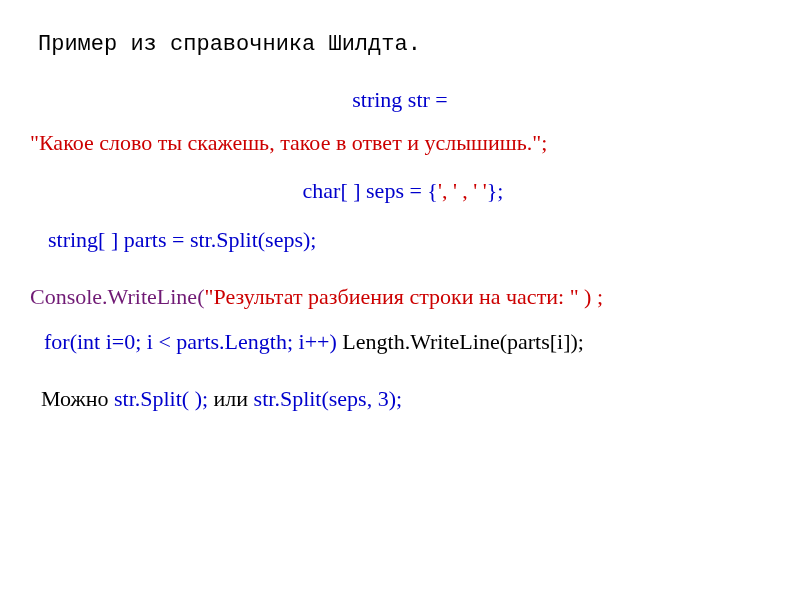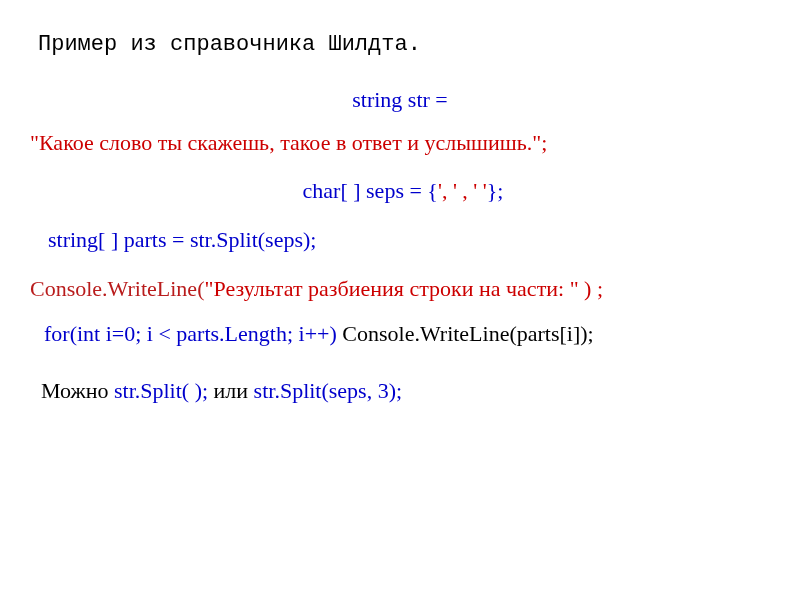--- a/index.html
+++ b/index.html
@@ -17,27 +17,27 @@
       padding: 30px 30px 0 30px;
       line-height: 1.4;
     }
     .line {
       margin-bottom: 14px;
     }
     .title-line { margin-bottom: 24px; margin-left: 8px; font-family: Liberation Mono, monospace; }
     .l2 { margin-left: 0px; margin-bottom: 12px; text-align: center;}
     .l3 { margin-left: 0px; margin-bottom: 18px;}
     .l4 { margin-left: 6px; margin-bottom: 18px; text-align: center;}
-    .l5 { margin-left: 18px; margin-bottom: 18px;}
+    .l5 { margin-left: 18px; margin-bottom: 26px;}
     .l6 { margin-left: 0px; margin-bottom: 14px;}
     .l7 { margin-left: 14px; margin-bottom: 26px;}
     .l8 { margin-left: 11px; }
     .blue { color: #0000cc; }
     .red  { color: #cc0000; }
-    .teal { color: #b91c1c; }
+    .teal { color: #701a75; }
     .black{ color: #000000; }
   </style>
 </head>
 <body>
 
 <div class="slide">
 
   <div class="line title-line">
     <span class="black">Пример из справочника Шилдта.</span>
   </div>
@@ -56,20 +56,20 @@
 
   <div class="line l5">
     <span class="blue">string[ ] parts = str.Split(seps);</span>
   </div>
 
   <div class="line l6">
     <span class="teal">Console.WriteLine(</span><span class="red">"Результат разбиения строки на части: " ) ;</span>
   </div>
 
   <div class="line l7">
-    <span class="blue">for(int i=0; i &lt; parts.Length; i++)  </span><span class="black">Console.WriteLine(parts[i]);</span>
+    <span class="blue">for(int i=0; i &lt; parts.Length; i++)  </span><span class="black">Length.WriteLine(parts[i]);</span>
   </div>
 
   <div class="line l8">
     <span class="black">Можно </span><span class="blue">str.Split( );    </span><span class="black">или    </span><span class="blue">str.Split(seps, 3);</span>
   </div>
 
 </div>
 
 </body></html>

